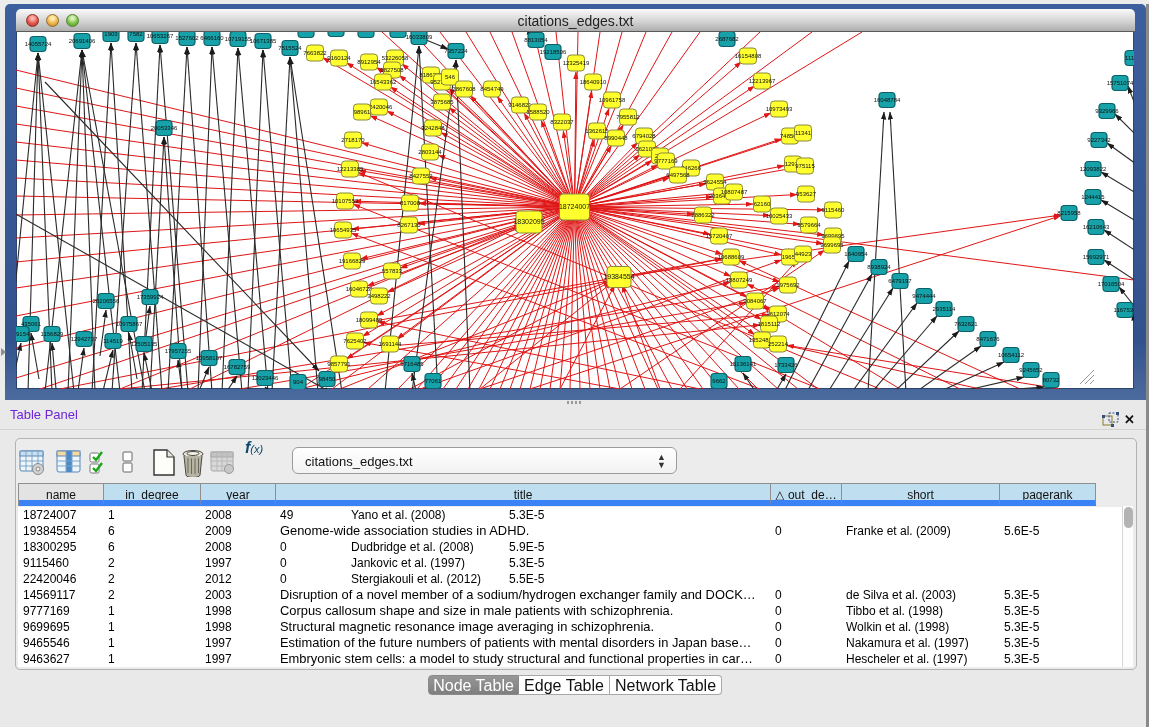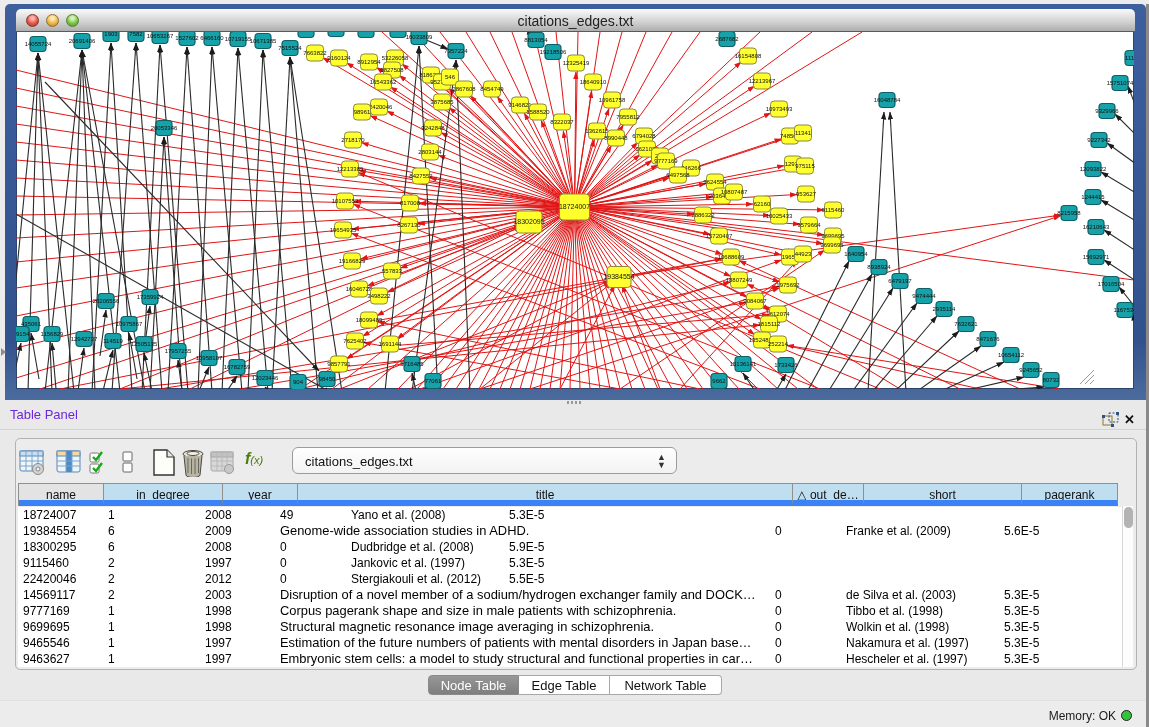--- a/index.html
+++ b/index.html
@@ -23,21 +23,21 @@
 #dropdown .ar{position:absolute;right:10px;top:5px;font-size:9px;color:#333;line-height:8px;text-align:center}
 #thead{position:absolute;left:18px;top:483px;height:23px;display:flex;border-top:1px solid #8f8f8f;border-left:1px solid #8f8f8f}
 .th{border-right:1px solid #8f8f8f;border-bottom:6px solid #3b82f6;background:#bfdff1;font-size:12px;color:#111;text-align:center;line-height:22px;overflow:hidden;white-space:nowrap}
 .th.g{background:#e3e3e3}
 #tbody{position:absolute;left:18px;top:507px;width:1104px;height:160px;background:#fff;overflow:hidden}
 .tr{display:flex;height:16px;line-height:16px;font-size:12px;color:#000;white-space:nowrap}
 .tr div{overflow:hidden;padding-left:5px}
 .c0{width:85px}.c1{width:97px}.c2{width:75px}.c3{width:495px;font-size:12.9px}.c4{width:71px}.c5{width:158px}.c6{width:96px}
 #sbar{position:absolute;left:1122px;top:506px;width:11px;height:161px;background:#fdfdfd;border-left:1px solid #d8d8d8}
 #sthumb{position:absolute;left:1123.5px;top:507px;width:9px;height:21px;background:#b3b3b3;border-radius:5px}
-#tabs{position:absolute;left:428px;top:675px;height:20px;display:flex;font-size:13px}
+#tabs{position:absolute;left:428px;top:675px;height:20px;display:flex;font-size:16px}
 .tab{height:20px;line-height:19px;text-align:center;background:#fff;border:1px solid #a8a8a8;border-left:none;color:#111}
 .tab.first{border-left:1px solid #a8a8a8;border-radius:4px 0 0 4px}
 .tab.last{border-radius:0 4px 4px 0}
 .tab.sel{background:linear-gradient(#979797,#7e7e7e);color:#fff;border-color:#8a8a8a}
 #status{position:absolute;left:0;top:700px;width:1146px;height:27px;background:#ececec;border-top:1px solid #e0e0e0}
 #mem{position:absolute;right:30px;top:8px;font-size:12px;color:#1a1a1a}
 #dot{position:absolute;right:14px;top:9px;width:11px;height:11px;border-radius:50%;background:#35c33f;border:1px solid #222}
 #px{position:absolute;left:1124px;top:412px;font-weight:bold;color:#111;font-size:13px}
 #pfloat{position:absolute;left:1102px;top:412px}
 #ltri{position:absolute;left:1px;top:348px;width:0;height:0;border-left:5px solid #8f8f8f;border-top:4px solid transparent;border-bottom:4px solid transparent}
@@ -643,28 +643,28 @@
 <path d="M3,7 L5,26 a7,2.5 0 0 0 14,0 L21,7" fill="#b8b4a4" stroke="#4a4a42"></path>
 <path d="M7,9 V24 M10.5,9.5 V25 M14,9.5 V25 M17.5,9 V24" stroke="#6a675c" fill="none"></path>
 <ellipse cx="12" cy="4.5" rx="6" ry="2" fill="#f2efe6" stroke="#4a4a42"></ellipse>
 </svg>
 <svg class="ic" style="left:210px" width="27" height="27">
 <rect x="1" y="3" width="22" height="19" rx="2" fill="#d8d8d8" stroke="#a8a8a8"></rect>
 <rect x="1" y="3" width="22" height="5" fill="#c2c2c2" stroke="#a8a8a8"></rect>
 <path d="M7,3 V22 M12,3 V22 M17,3 V22 M1,12 H23 M1,17 H23" stroke="#b8b8b8" fill="none"></path>
 <circle cx="19" cy="20" r="4.5" fill="#c8c8c8" stroke="#9a9a9a"></circle>
 </svg>
-<div class="ic" style="left:245px;top:450px;position:absolute;font-size:16px;color:#4d7c0f"><i><b>f</b><span style="font-size:11px">(x)</span></i></div>
+<div class="ic" style="left:245px;top:439px;position:absolute;font-size:16px;color:#0c4a6e"><i><b>f</b><span style="font-size:11px">(x)</span></i></div>
 <div id="dropdown">
       <div class="t">citations_edges.txt</div>
       <div class="ar">▲<br>▼</div>
     </div>
 <div id="thead">
  <div class="th g" style="width:85px">name</div>
- <div class="th" style="width:119px">in_degree</div>
+ <div class="th" style="width:97px">in_degree</div>
  <div class="th" style="width:75px">year</div>
  <div class="th" style="width:495px">title</div>
  <div class="th" style="width:71px">△ out_de…</div>
  <div class="th" style="width:158px">short</div>
  <div class="th" style="width:96px">pagerank</div>
 </div>
 <div id="tbody">
 <div class="tr">
         <div class="c0">18724007</div>
         <div class="c1">1</div>
@@ -712,21 +712,21 @@
         <div class="c2">2003</div>
         <div class="c3">Disruption of a novel member of a sodium/hydrogen exchanger family and DOCK…</div>
         <div class="c4">0</div>
         <div class="c5">de Silva et al. (2003)</div>
         <div class="c6">5.3E-5</div>
       </div>
 <div class="tr">
         <div class="c0">9777169</div>
         <div class="c1">1</div>
         <div class="c2">1998</div>
-        <div class="c3">Corpus pagerank shape and size in male patients with schizophrenia.</div>
+        <div class="c3">Corpus callosum shape and size in male patients with schizophrenia.</div>
         <div class="c4">0</div>
         <div class="c5">Tibbo et al. (1998)</div>
         <div class="c6">5.3E-5</div>
       </div>
 <div class="tr">
         <div class="c0">9699695</div>
         <div class="c1">1</div>
         <div class="c2">1998</div>
         <div class="c3">Structural magnetic resonance image averaging in schizophrenia.</div>
         <div class="c4">0</div>
@@ -752,24 +752,20 @@
         <div class="c6">5.3E-5</div>
       </div>
 </div>
 <div id="sbar"></div>
     <div id="sthumb"></div>
 <div id="tabs">
  <div class="tab first sel" style="width:91px">Node Table</div>
  <div class="tab" style="width:91px">Edge Table</div>
  <div class="tab last" style="width:112px">Network Table</div>
 </div>
-<div id="status">
-      <div id="mem">Memory: OK</div>
-      <div id="dot"></div>
-    </div>
 <div id="pfloat"><svg width="18" height="16">
         <rect x="1" y="4" width="9" height="9" fill="none" stroke="#8a7a2a"></rect>
         <rect x="7" y="1" width="9" height="9" fill="none" stroke="#334f7a" stroke-dasharray="2,1.5"></rect>
         <rect x="0" y="3" width="3" height="3" fill="#334f7a"></rect>
         <rect x="9" y="12" width="3" height="3" fill="#334f7a"></rect>
         <rect x="14" y="0" width="3" height="3" fill="#334f7a"></rect>
       </svg></div>
 <div id="px">✕</div>
 <div id="ltri"></div>
 </div>

